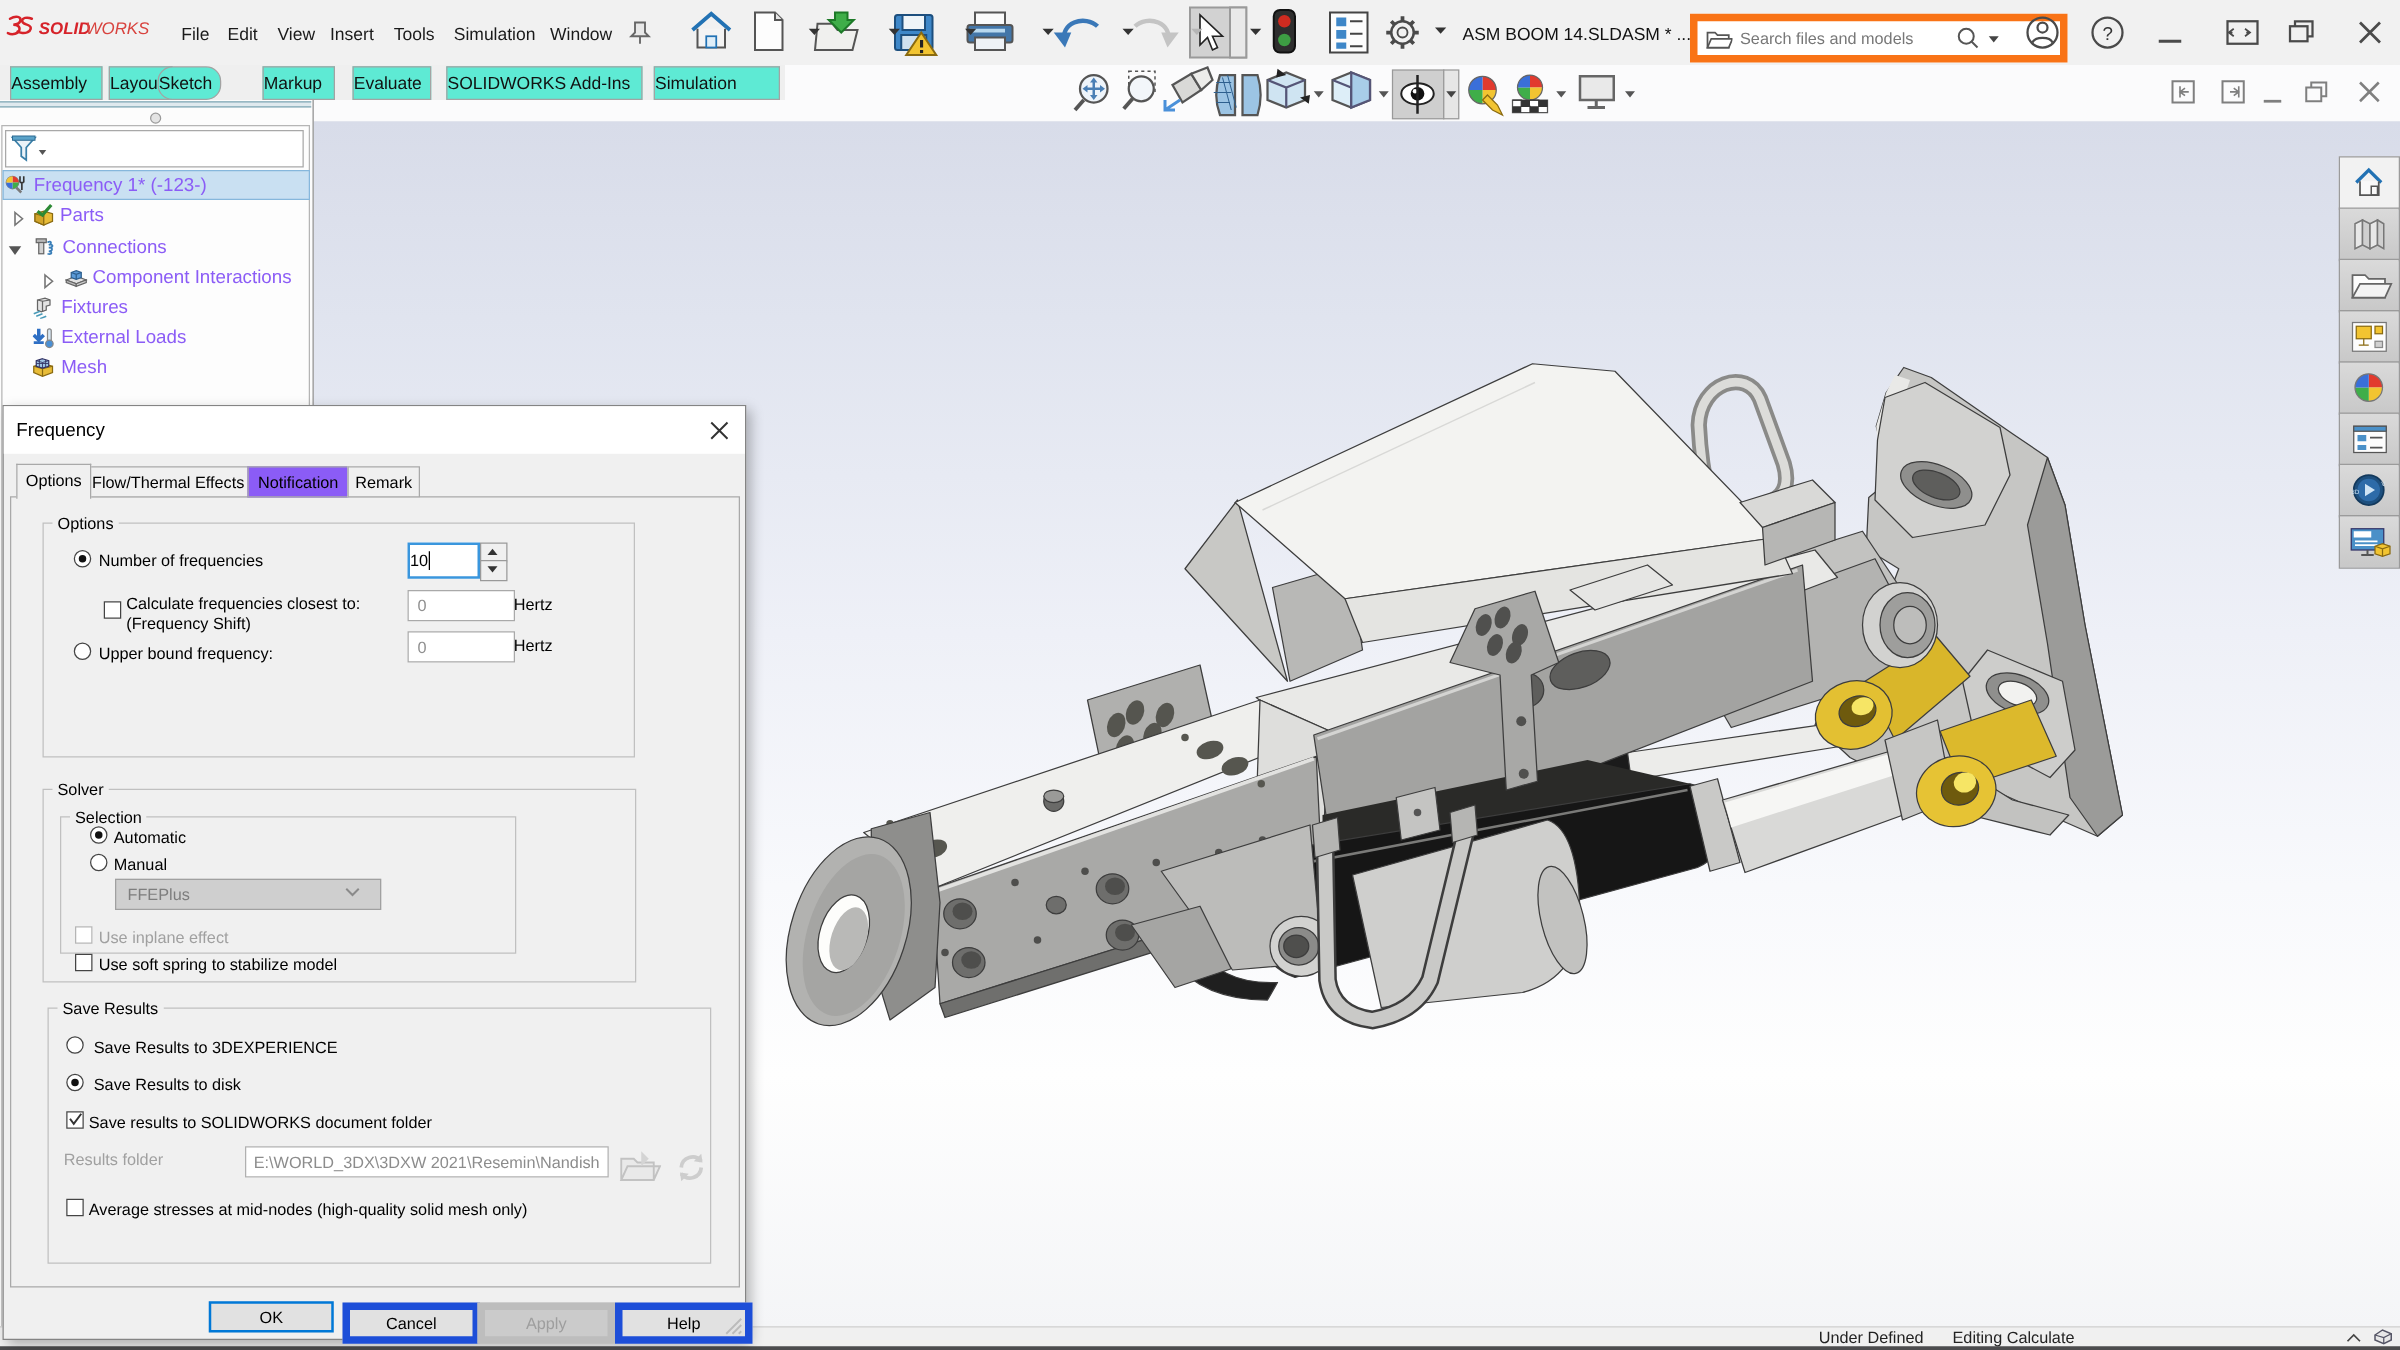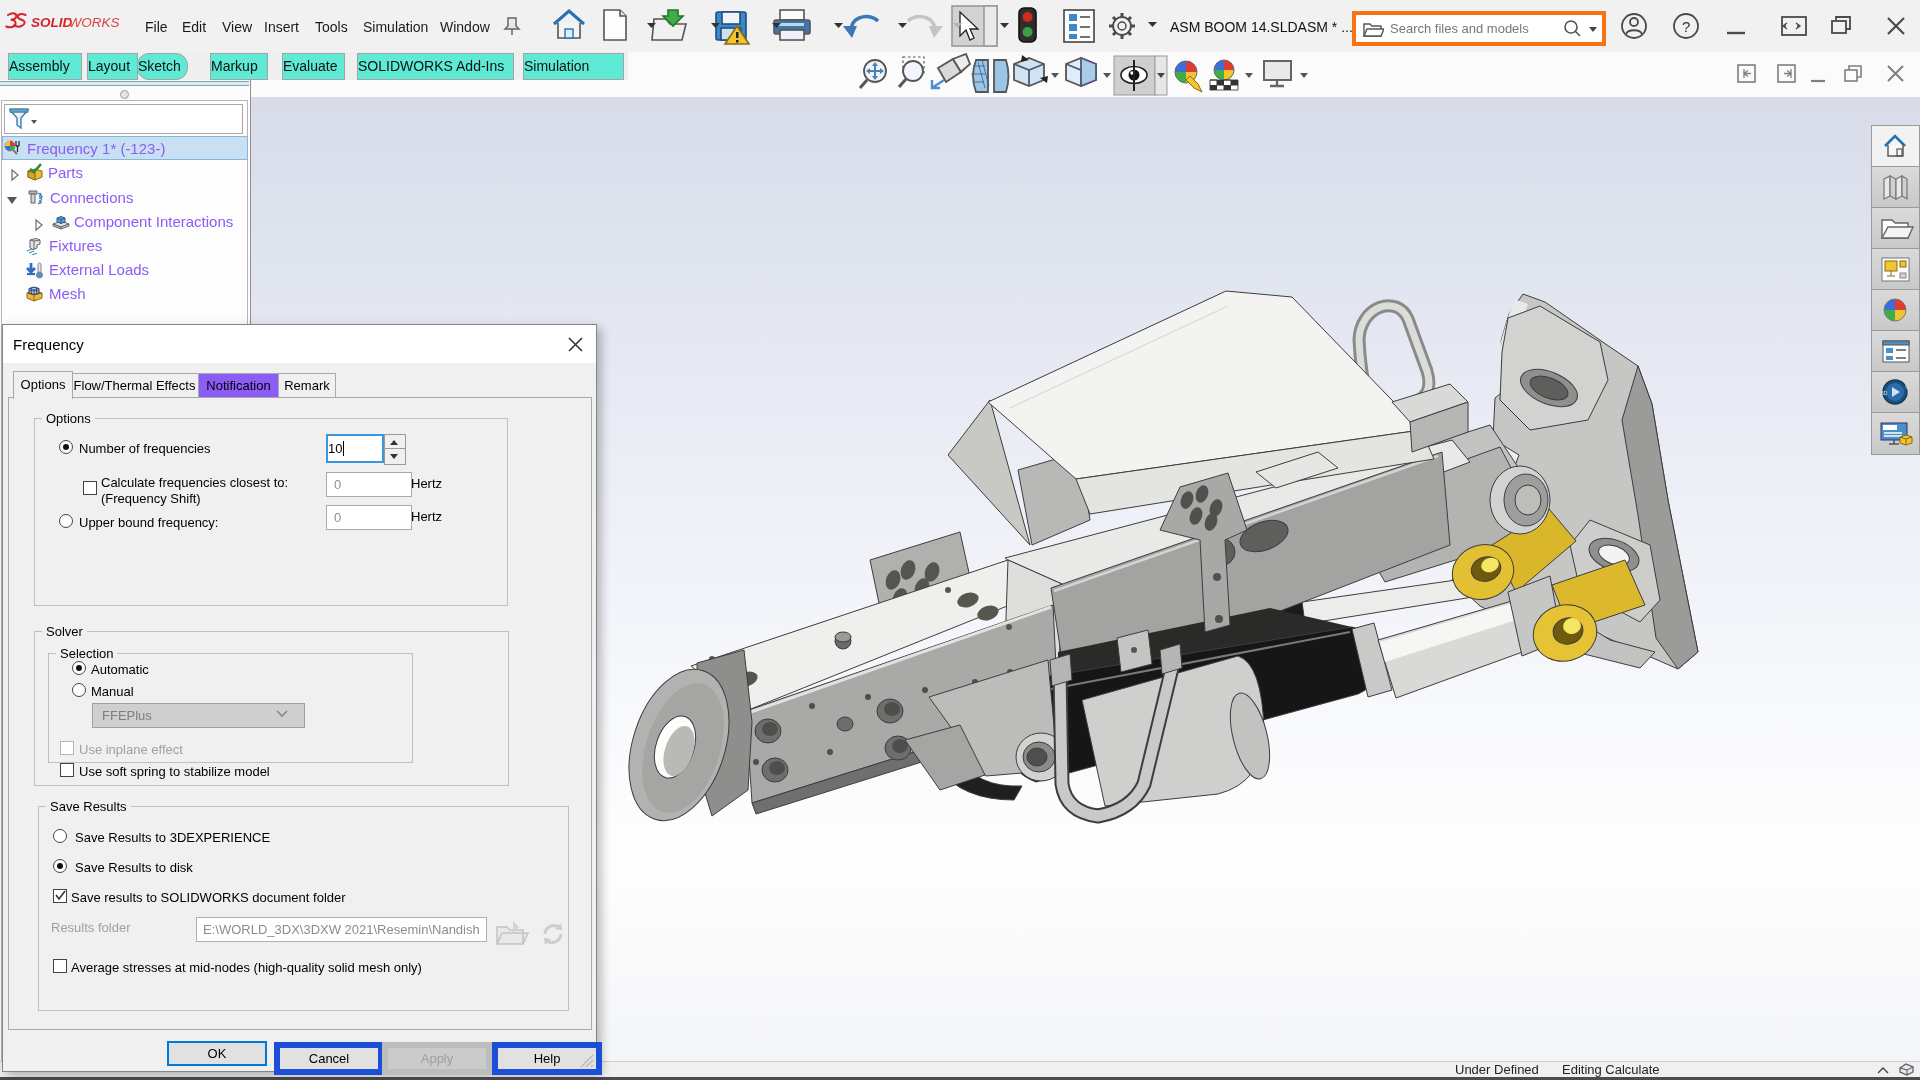--- a/index.html
+++ b/index.html
@@ -310,21 +310,21 @@
         <g stroke="#4a4a4a" stroke-width="3">
           <path d="M582,13 l0,4 M582,35 l0,4 M569,26 l4,0 M591,26 l4,0 M573,17 l3,3 M588,32 l3,3 M573,35 l3,-3 M588,20 l3,-3"></path>
         </g>
 <path d="M107,23 l9,0 -4.5,5 z M171,23 l9,0 -4.5,5 z M232,23 l9,0 -4.5,5 z M294,23 l9,0 -4.5,5 z M358,23 l9,0 -4.5,5 z" fill="#333" stroke="none"></path>
 <path d="M413,23 l9,0 -4.5,5 z" fill="#b5b5b5" stroke="none"></path>
         <path d="M460,23 l9,0 -4.5,5 z" fill="#333" stroke="none"></path>
 <path d="M608,22 l9,0 -4.5,5 z" fill="#333" stroke="none"></path>
 </g>
     </svg>
 <span class="a" style="left:1170px;top:19px;font-size:14px;color:#111;">ASM BOOM 14.SLDASM * ...</span>
-<div class="a" style="left:1352px;top:11px;width:246px;height:27px;background:#fff;border:4px solid #f97316;">
+<div class="a" style="left:1352px;top:11px;width:246px;height:27px;background:#fff;border:6px solid #f97316;padding-left:44px;">
 <svg class="a" style="left:6px;top:5px" width="22" height="18" viewBox="0 0 22 18">
         <path d="M2,4 L8,4 L10,6 L19,6 L19,16 L2,16 Z" fill="#fdfdfd" stroke="#555" stroke-width="1.4"></path>
         <path d="M2,16 L5,9 L22,9 L19,16 Z" fill="#fff" stroke="#555" stroke-width="1.4"></path>
       </svg>
 <span class="a" style="left:34px;top:6px;font-size:13px;color:#777;">Search files and models</span>
 <svg class="a" style="left:206px;top:4px" width="38" height="20" viewBox="0 0 38 20">
         <circle cx="9" cy="8" r="6" fill="none" stroke="#555" stroke-width="1.6"></circle>
         <path d="M13,12 l5,5" stroke="#555" stroke-width="1.6"></path>
         <path d="M27,8 l8,0 -4,5 z" fill="#444"></path>
       </svg>
@@ -341,21 +341,21 @@
         <path d="M176,18 l-3,0 m4,-3 -4,3 4,3 m10,-3 3,0 m-4,-3 4,3 -4,3" stroke-width="1.4"></path>
 <rect x="222" y="13" width="14" height="12"></rect>
         <path d="M226,13 l0,-4 14,0 0,12 -4,0"></path>
 <path d="M278,10 l16,16 m0,-16 -16,16" stroke-width="2.2"></path>
 </g>
     </svg>
 </div>
 <div class="a" style="left:0;top:52px;width:628px;height:28px;background:#efefef;"></div>
 <div class="tab" style="left:8px;width:72px;">Assembly</div>
 <div class="tab" style="left:87px;width:49px;">Layout</div>
-<div class="tab" style="left:137px;width:49px;border-radius:12px;">Sketch</div>
+<div class="tab" style="left:126px;width:49px;border-radius:12px;">Sketch</div>
 <div class="tab" style="left:210px;width:56px;">Markup</div>
 <div class="tab" style="left:282px;width:61px;">Evaluate</div>
 <div class="tab" style="left:357px;width:155px;">SOLIDWORKS Add-Ins</div>
 <div class="tab" style="left:523px;width:99px;">Simulation</div>
 <div id="lp" class="a">
 <div class="a" style="left:0;top:1px;width:249px;height:3px;background:#dfe9ee;border-top:1px solid #7fa6b4;border-bottom:1px solid #7fa6b4;"></div>
 <div class="a" style="left:120px;top:10px;width:7px;height:7px;border:1px solid #9a9a9a;border-radius:50%;background:#e4e4e4;"></div>
 <div class="a" style="left:1px;top:20px;width:245px;height:960px;border:1px solid #b5b5b5;background:#fdfdfd;"></div>
 <div class="a" style="left:4px;top:24px;width:237px;height:28px;border:1px solid #a8a8a8;background:#fff;">
 <svg class="a" style="left:3px;top:3px" width="30" height="23" viewBox="0 0 30 23">

